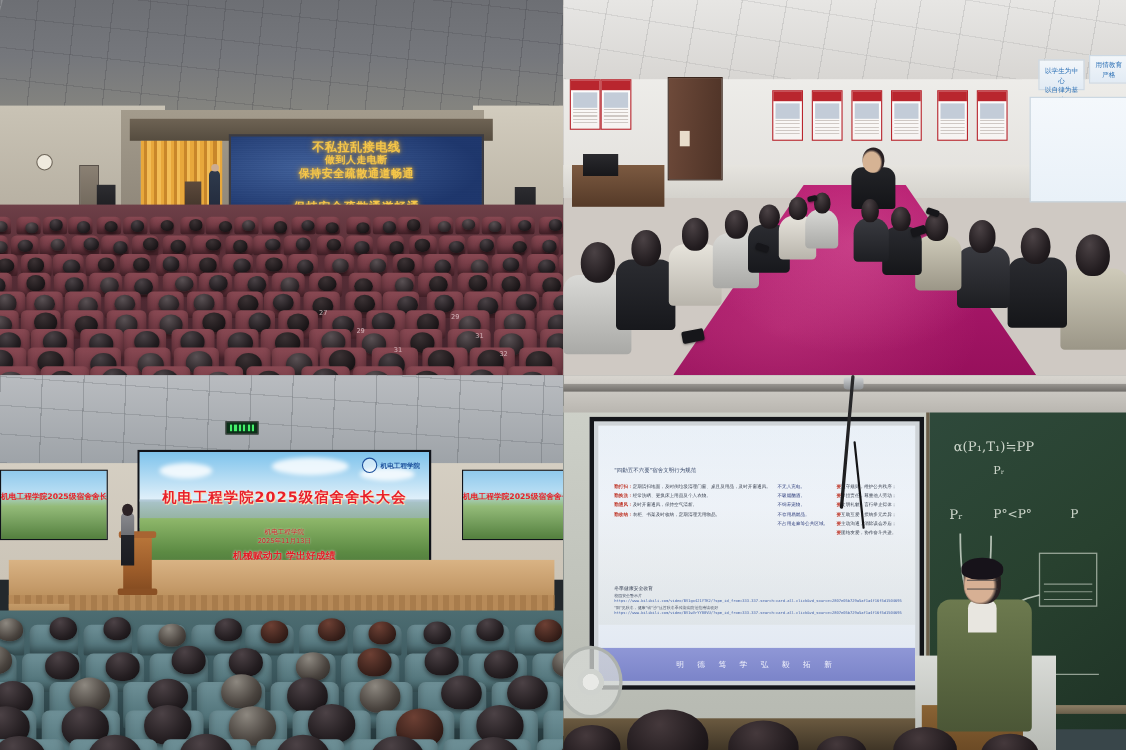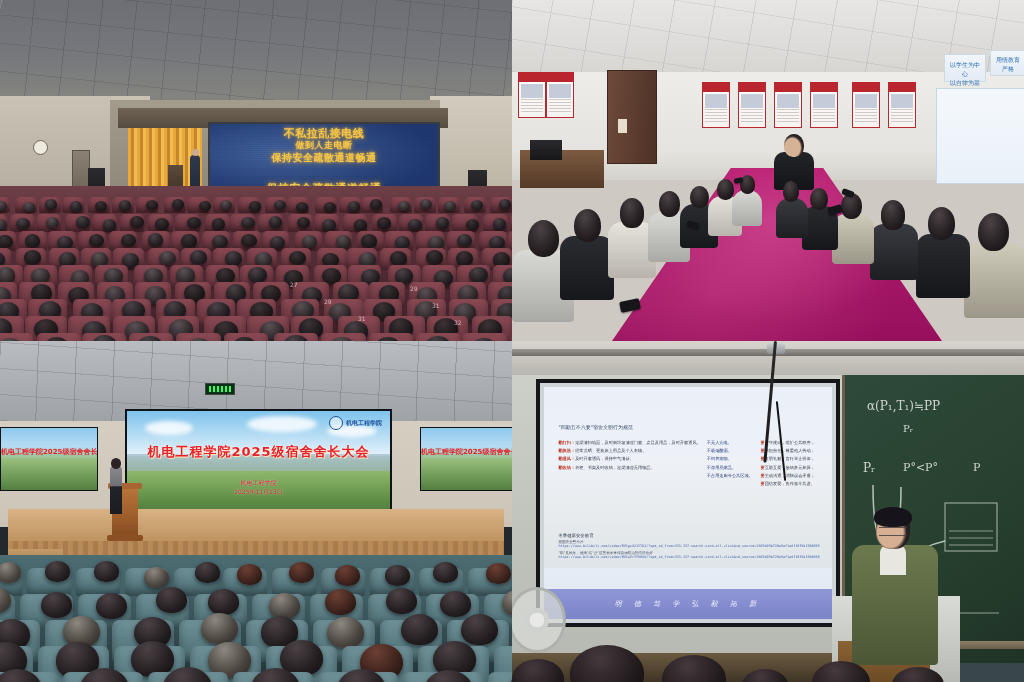--- a/index.html
+++ b/index.html
@@ -172,21 +172,21 @@
   .br-col{flex:1;}
   .br-col p{margin:0 0 2.4px 0;font-size:4.2px;line-height:1.35;font-family:"DejaVu Sans",sans-serif;color:#39404f;white-space:nowrap;}
   .br-col.a p em{font-style:normal;color:#c0392b;font-weight:700;}
   .br-col.b p{color:#2b3b7a;}
   .br-col.c p em{font-style:normal;color:#c0392b;font-weight:700;}
   .br-links{position:absolute;left:5%;right:4%;bottom:26%;}
   .br-links .h{font-size:4.4px;color:#3b4457;font-family:"DejaVu Sans",sans-serif;margin-bottom:2px;}
   .br-links .t{font-size:3.6px;color:#4a5468;font-family:"DejaVu Sans",sans-serif;white-space:nowrap;}
   .br-links .u{font-size:3.4px;color:#3d5ea8;font-family:"DejaVu Sans Mono",monospace;white-space:nowrap;overflow:hidden;}
   .br-footer{position:absolute;left:0;right:0;bottom:0;height:13%;
-    background:linear-gradient(180deg,#8f97d6,#7b84c9);display:flex;align-items:center;justify-content:center;font-style:italic;}
+    background:linear-gradient(180deg,#8f97d6,#7b84c9);display:flex;align-items:center;justify-content:center;}
   .br-footer span{color:#f0f1fb;font-size:7px;letter-spacing:5px;font-family:"DejaVu Sans",sans-serif;}
   .br-mic{left:262px;top:0px;width:3px;height:122px;background:linear-gradient(180deg,#2a2a2c,#1a1a1c);transform:rotate(5deg);transform-origin:top center;border-radius:2px;}
   .br-micbase{left:255px;top:2px;width:18px;height:11px;border-radius:3px;background:linear-gradient(180deg,#cdd0d2,#8d9093);}
   .br-mic2{left:268px;top:60px;width:2px;height:80px;background:#141416;transform:rotate(-6deg);border-radius:2px;}
   .br-man{left:338px;top:168px;width:88px;height:173px;}
   .br-man .head{position:absolute;left:26px;top:0;width:34px;height:40px;border-radius:48% 48% 42% 42%;
     background:radial-gradient(ellipse at 42% 58%, #d7b094 0 46%, #2a2224 58%, #171214 100%);}
   .br-man .hair{position:absolute;left:24px;top:-2px;width:38px;height:20px;border-radius:50% 50% 40% 40%;background:#17131a;}
   .br-man .glass{position:absolute;left:29px;top:18px;width:28px;height:7px;
     border-top:1.2px solid #3a3a3e;border-bottom:1.2px solid #3a3a3e;opacity:.8;}
@@ -738,20 +738,21 @@
         <div class="green"></div>
 
         <div class="bl-logo">
           <div class="seal"></div>
           <div class="txt">机电工程学院</div>
         </div>
 
         <div class="title" style="top:32px;font-size:13px;">机电工程学院2025级宿舍舍长大会</div>
         <div class="sub" style="top:68px;font-size:6px;">机电工程学院</div>
         <div class="sub" style="top:77px;font-size:6px;">2025年11月13日</div>
+        <div class="slogan" style="top:88px;font-size:9px;">机械赋动力  学出好成绩</div>
       </div>
 
       <div class="ly bl-stage"></div>
       <div class="ly bl-stagefront"></div>
       <div class="ly bl-step"></div>
       <div class="ly bl-podium"></div>
       <div class="ly bl-woman"></div>
 
       <div class="ly bl-audience" id="bl-audience">
           <div class="seat" style="left:-22px;top:13px;width:44px;height:28px;"></div>

